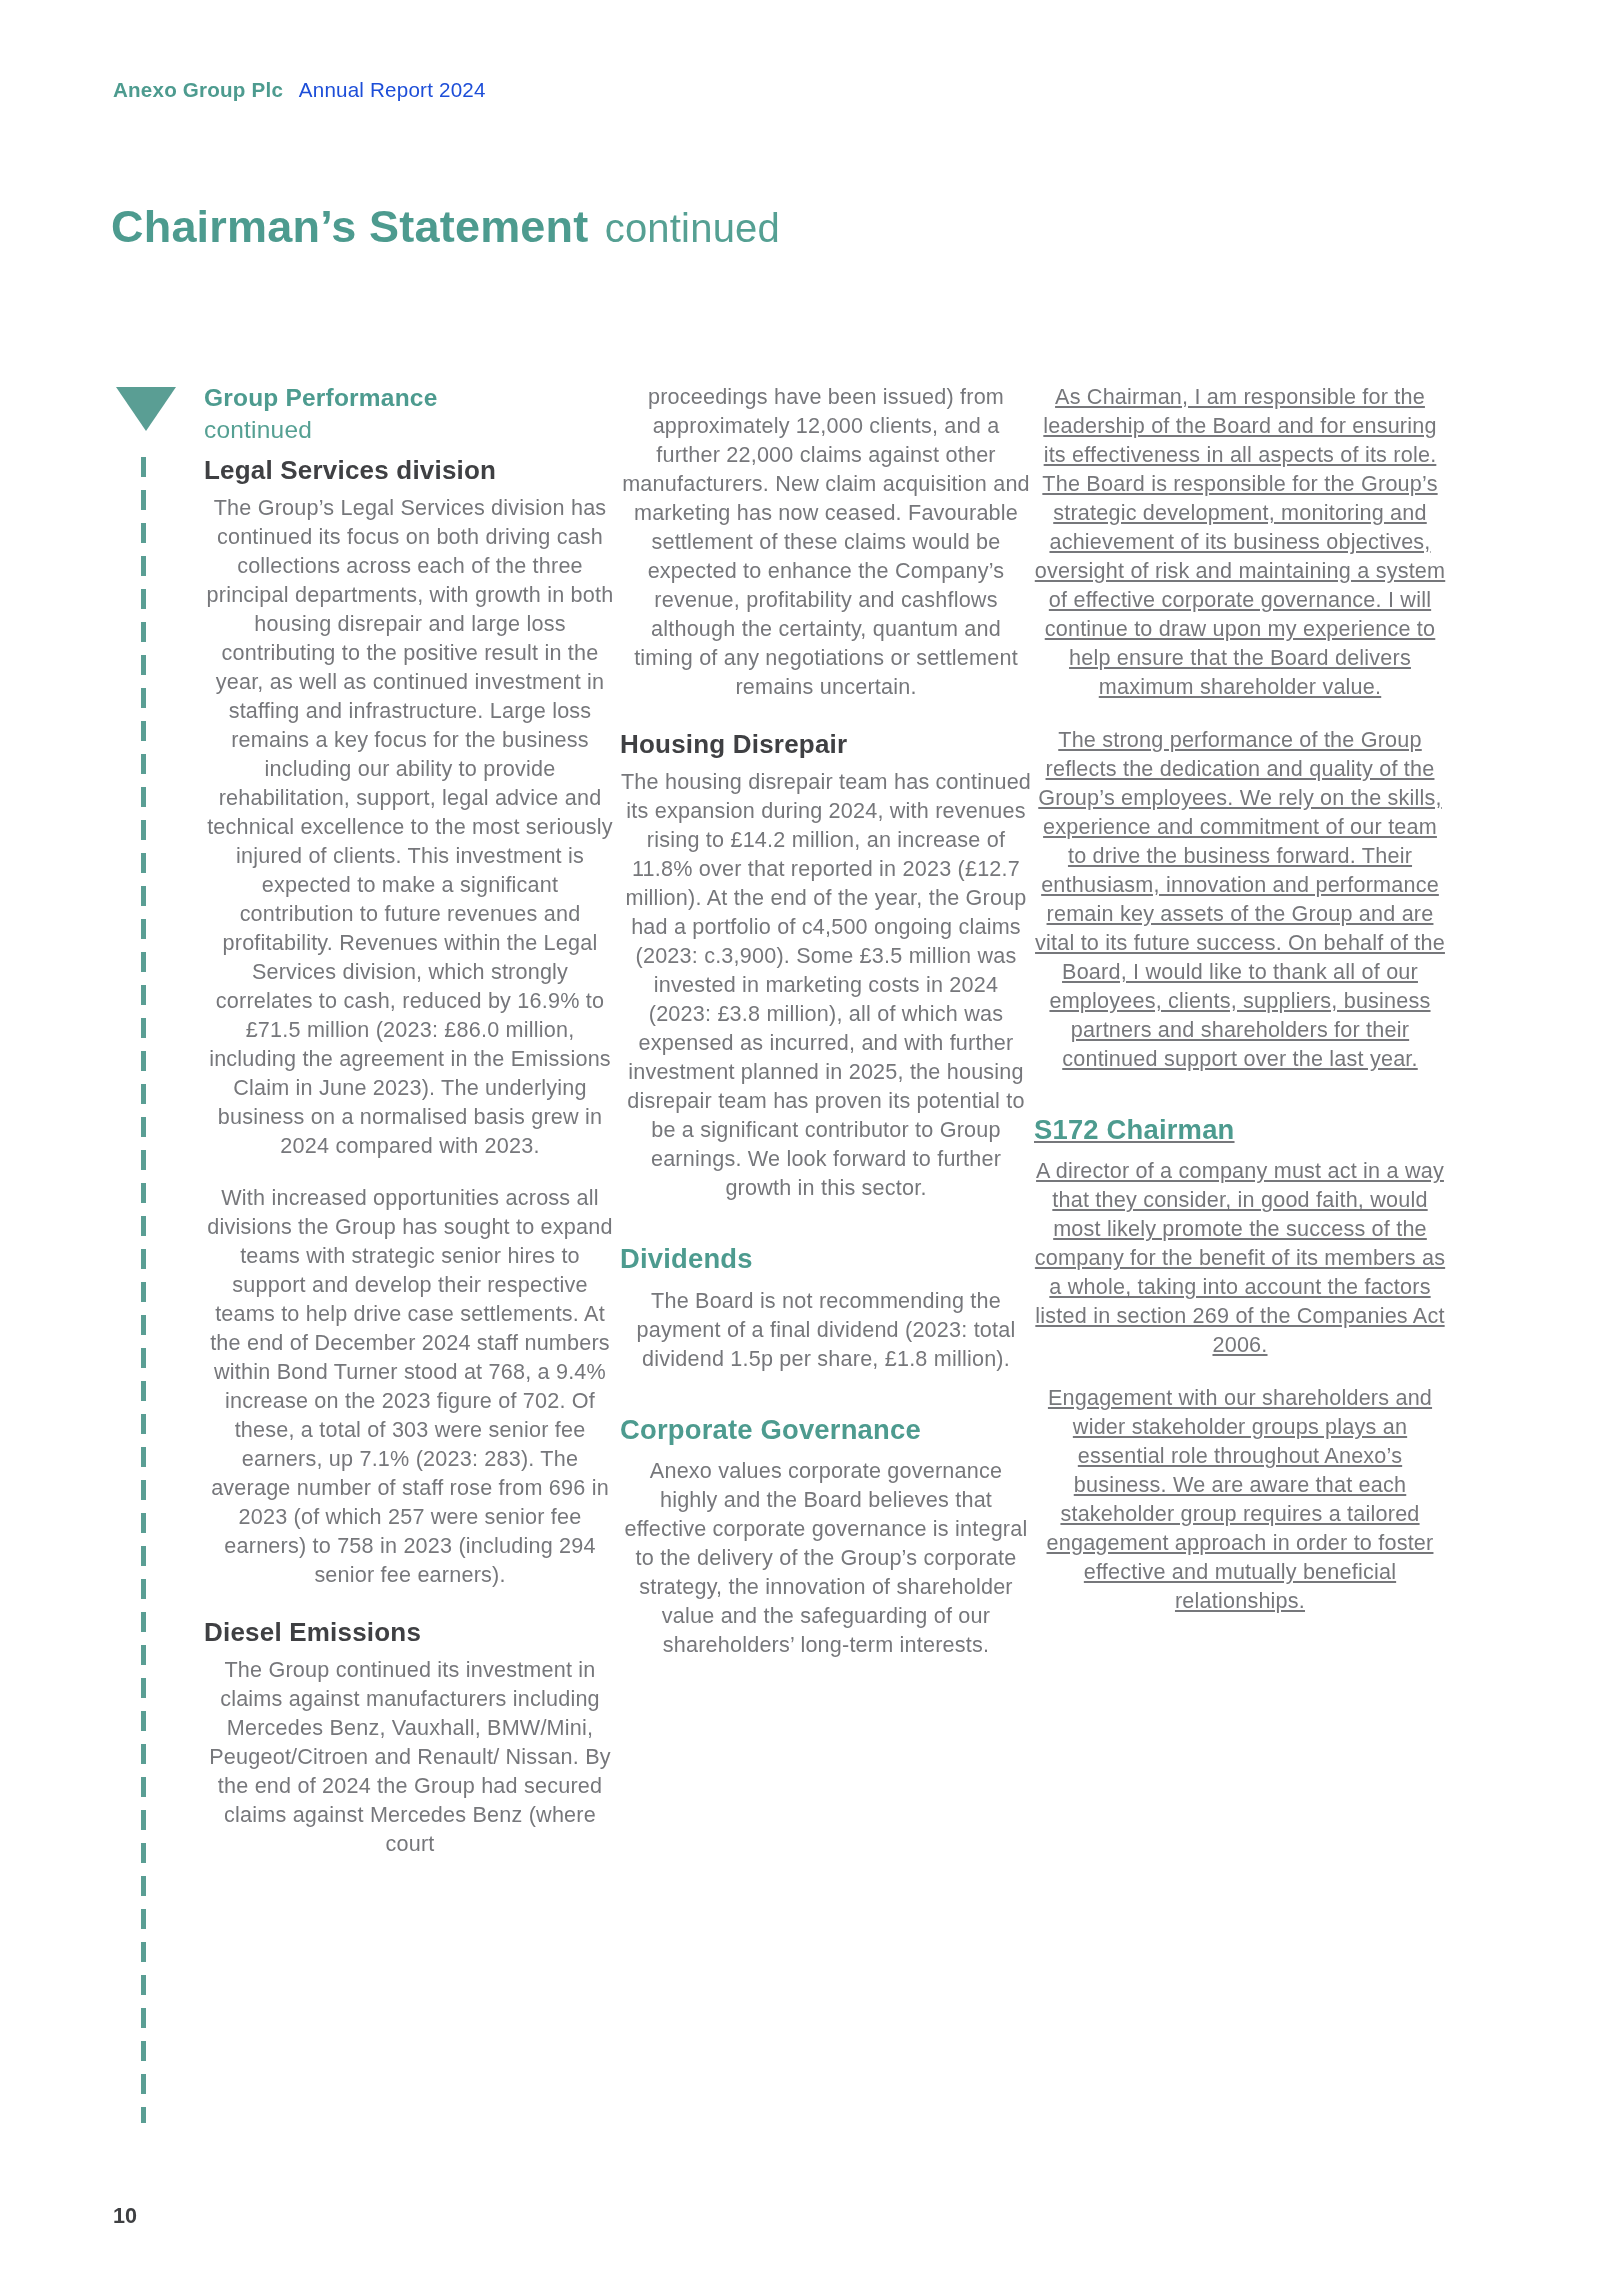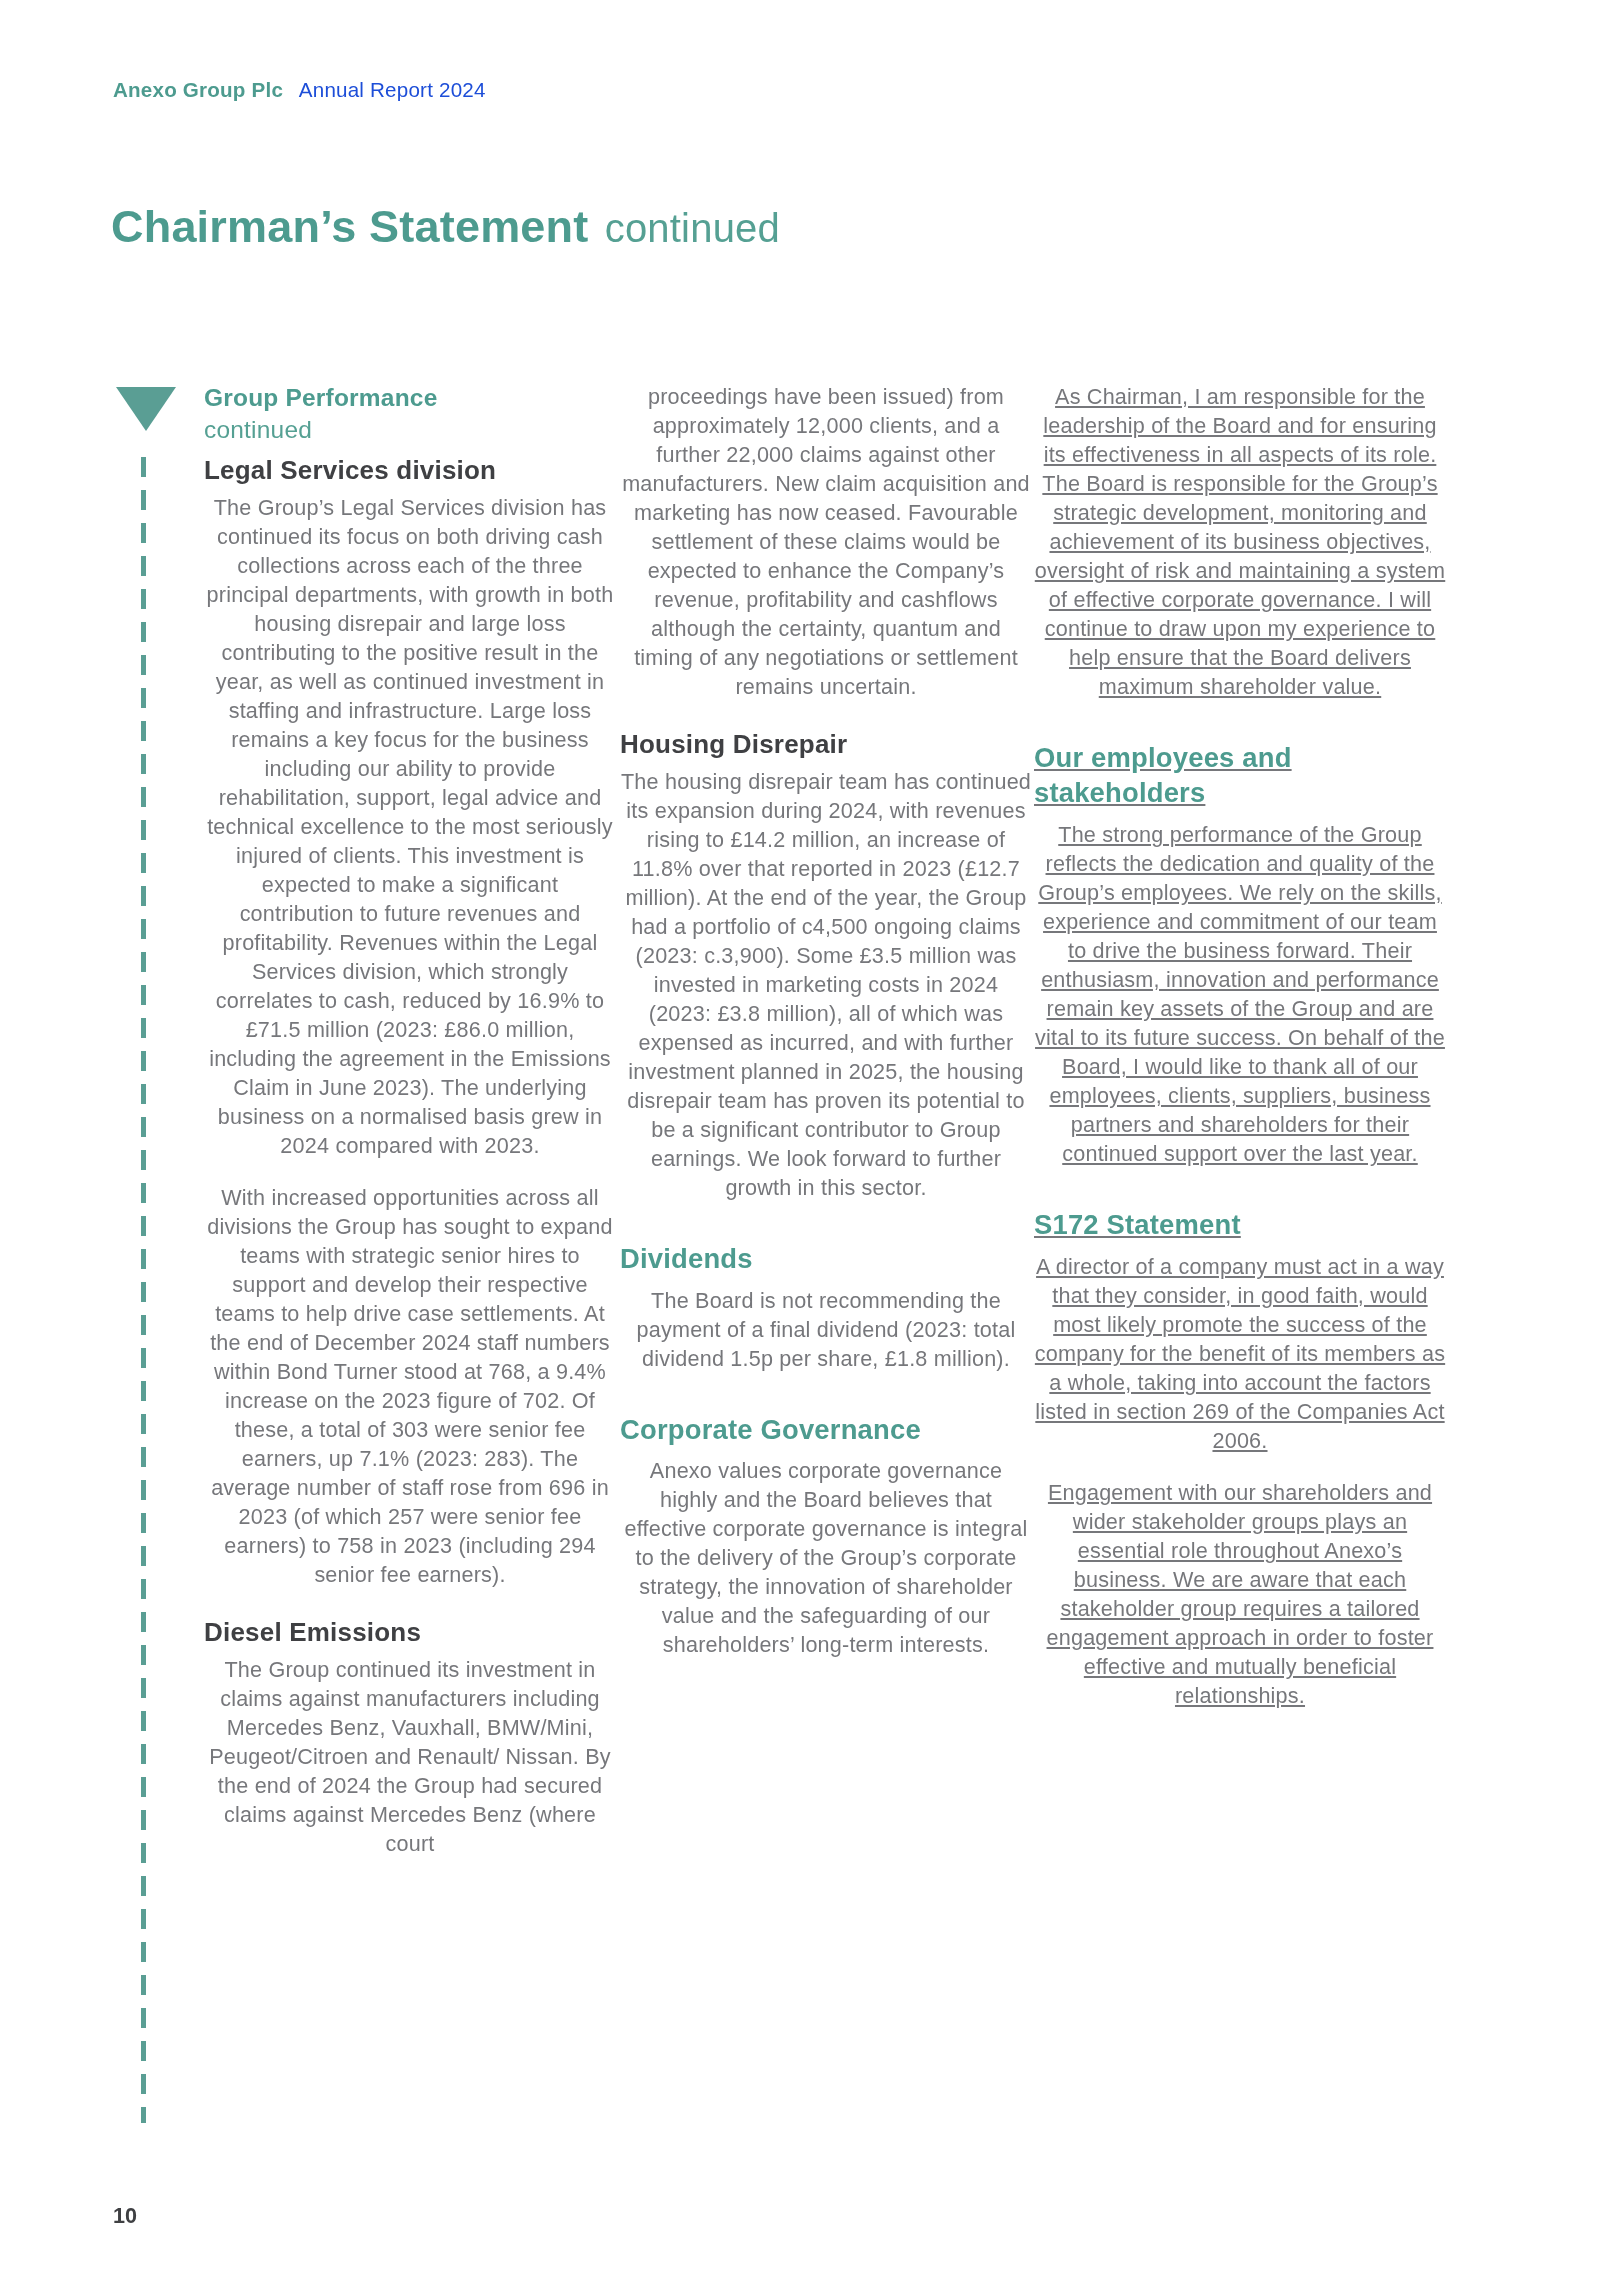--- a/index.html
+++ b/index.html
@@ -147,23 +147,22 @@
     <div class="sub-head gap-top">Housing Disrepair</div>
     <p>The housing disrepair team has continued its expansion during 2024, with revenues rising to £14.2 million, an increase of 11.8% over that reported in 2023 (£12.7 million). At the end of the year, the Group had a portfolio of c4,500 ongoing claims (2023: c.3,900). Some £3.5 million was invested in marketing costs in 2024 (2023: £3.8 million), all of which was expensed as incurred, and with further investment planned in 2025, the housing disrepair team has proven its potential to be a significant contributor to Group earnings. We look forward to further growth in this sector.</p>
     <div class="teal-head">Dividends</div>
     <p>The Board is not recommending the payment of a final dividend (2023: total dividend 1.5p per share, £1.8 million).</p>
     <div class="teal-head">Corporate Governance</div>
     <p>Anexo values corporate governance highly and the Board believes that effective corporate governance is integral to the delivery of the Group’s corporate strategy, the innovation of shareholder value and the safeguarding of our shareholders’ long-term interests.</p>
   </div>
 
   <div class="col col-3">
     <p>As Chairman, I am responsible for the leadership of the Board and for ensuring its effectiveness in all aspects of its role. The Board is responsible for the Group’s strategic development, monitoring and achievement of its business objectives, oversight of risk and maintaining a system of effective corporate governance. I will continue to draw upon my experience to help ensure that the Board delivers maximum shareholder value.</p>
-    <div class="teal-head">Our employees and stakeholders</div>
     <p>The strong performance of the Group reflects the dedication and quality of the Group’s employees. We rely on the skills, experience and commitment of our team to drive the business forward. Their enthusiasm, innovation and performance remain key assets of the Group and are vital to its future success. On behalf of the Board, I would like to thank all of our employees, clients, suppliers, business partners and shareholders for their continued support over the last year.</p>
-    <div class="teal-head">S172 Statement</div>
+    <div class="teal-head">S172 Chairman</div>
     <p>A director of a company must act in a way that they consider, in good faith, would most likely promote the success of the company for the benefit of its members as a whole, taking into account the factors listed in section 269 of the Companies Act 2006.</p>
     <p>Engagement with our shareholders and wider stakeholder groups plays an essential role throughout Anexo’s business. We are aware that each stakeholder group requires a tailored engagement approach in order to foster effective and mutually beneficial relationships.</p>
   </div>
 
   <div class="page-num">10</div>
 
 </div>
 
 
 </body></html>

